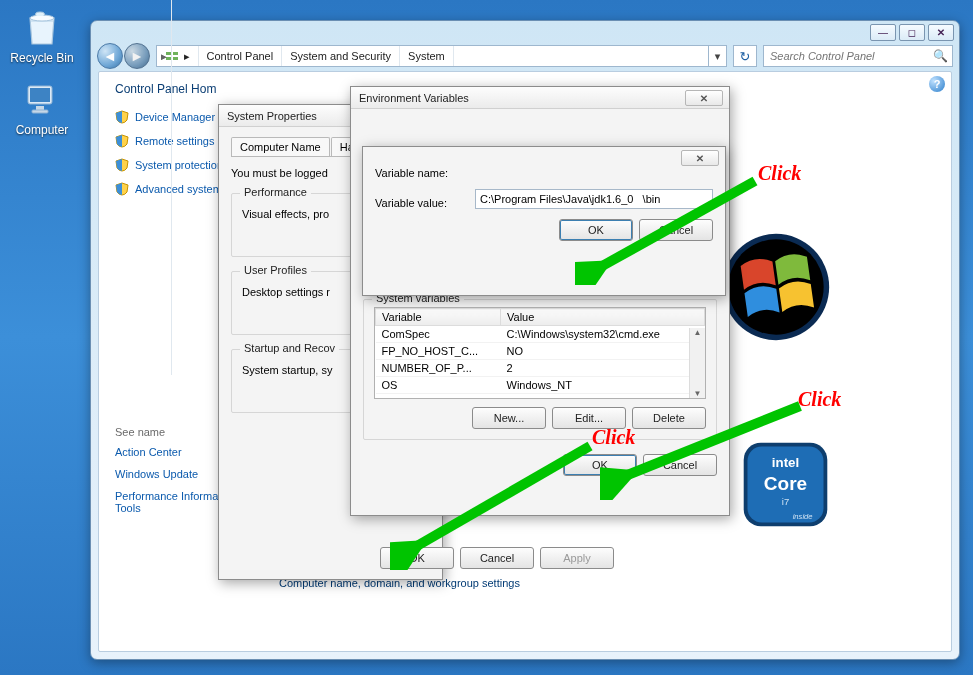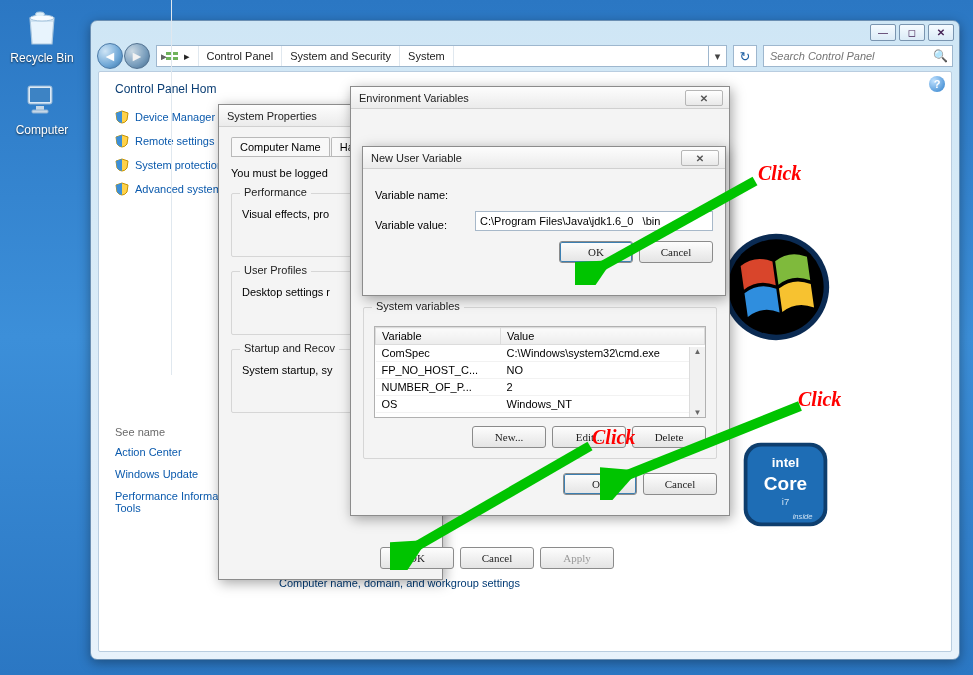--- a/index.html
+++ b/index.html
@@ -48,21 +48,21 @@
   
   .dlg{position:absolute;background:#f4f4f4;border:1px solid #8c8c8c;box-shadow:2px 3px 12px rgba(0,0,0,.35);font-size:11px;}
   .dlg .dt{height:22px;background:linear-gradient(#fdfdfd,#ebebeb);border-bottom:1px solid #d0d0d0;display:flex;align-items:center;padding:0 8px;font-size:11px;color:#222;}
   .dlg .db{padding:10px 12px;position:relative;}
   .tabs{display:flex;border-bottom:1px solid #b9b9b9;margin-bottom:10px;}
   .tab{padding:3px 8px;border:1px solid #b9b9b9;border-bottom:none;background:#f8f8f8;margin-right:1px;border-radius:2px 2px 0 0;}
   .tab.cut{overflow:hidden;}
   .gbox{border:1px solid #d6d6d6;border-radius:2px;margin:14px 0 6px;padding:14px 10px 10px;position:relative;}
   .gbox .gl{position:absolute;top:-8px;left:8px;background:#f4f4f4;padding:0 4px;color:#222;}
   .btnrow{display:flex;justify-content:flex-end;gap:6px;margin-top:8px;}
-  .btn{min-width:74px;height:22px;border:1px solid #8b8b8b;border-radius:3px;background:linear-gradient(#fdfdfd,#e4e4e4);font-size:11px;color:#222;display:flex;align-items:center;justify-content:center;cursor:pointer;font-family:Liberation Serif, serif;}
+  .btn{min-width:74px;height:22px;border:1px solid #8b8b8b;border-radius:3px;background:linear-gradient(#fdfdfd,#e4e4e4);font-size:11px;color:#222;display:flex;align-items:center;justify-content:center;cursor:pointer;}
   .btn.dis{color:#9a9a9a;}
   .btn.focus{box-shadow:0 0 0 1px #3c7fb1 inset;}
   
   .env{left:350px;top:86px;width:380px;height:430px;}
   .env .closex{position:absolute;right:6px;top:3px;width:38px;height:16px;border:1px solid #b6b6b6;border-radius:2px;background:linear-gradient(#fff,#e8e8e8);display:flex;align-items:center;justify-content:center;font-size:10px;font-weight:bold;color:#555;}
   .list{border:1px solid #b1b1b1;background:#fff;height:92px;overflow:hidden;position:relative;}
   .list table{width:100%;border-collapse:collapse;font-size:11px;}
   .list th{background:linear-gradient(#fbfbfb,#ececec);border:1px solid #dcdcdc;text-align:left;padding:2px 6px;font-weight:normal;}
   .list td{padding:2px 6px;border-bottom:1px solid #f2f2f2;white-space:nowrap;overflow:hidden;text-overflow:ellipsis;max-width:140px;}
   .list .sb{position:absolute;right:0;top:20px;bottom:0;width:16px;background:#f1f1f1;border-left:1px solid #dcdcdc;}
@@ -239,21 +239,21 @@
     <div class="btn dis">Apply</div>
   </div>
 </div>
 
 <div class="dlg env">
   <div class="dt">Environment Variables</div>
   <div class="closex">✕</div>
   <div class="db" style="height:calc(100% - 22px);">
 
     <div style="height:180px"></div>
-    <div class="gbox" style="margin-top:8px;padding:18px 10px 10px">
+    <div class="gbox" style="margin-top:0;padding:7px 10px 10px">
       <div class="gl">System variables</div>
       <div class="list">
         <table>
           <tbody>
               <tr>
             <th style="width:38%">Variable</th>
             <th>Value</th>
           </tr>
           <tr>
                 <td>ComSpec</td>
@@ -282,21 +282,20 @@
       </div>
     </div>
     <div class="btnrow" style="margin-top:14px;">
       <div class="btn focus">OK</div>
       <div class="btn">Cancel</div>
     </div>
   </div>
 </div>
 
 <div class="dlg nuv">
-  <div class="dt">New User Variable</div>
   <div class="closex">✕</div>
   <div class="db">
     <div class="frow">
       <label>Variable name:</label>
     </div>
     <div class="frow">
       <label>Variable value:</label>
       <input value="C:\Program Files\Java\jdk1.6_0   \bin" style="">
     </div>
     <div class="btnrow">

